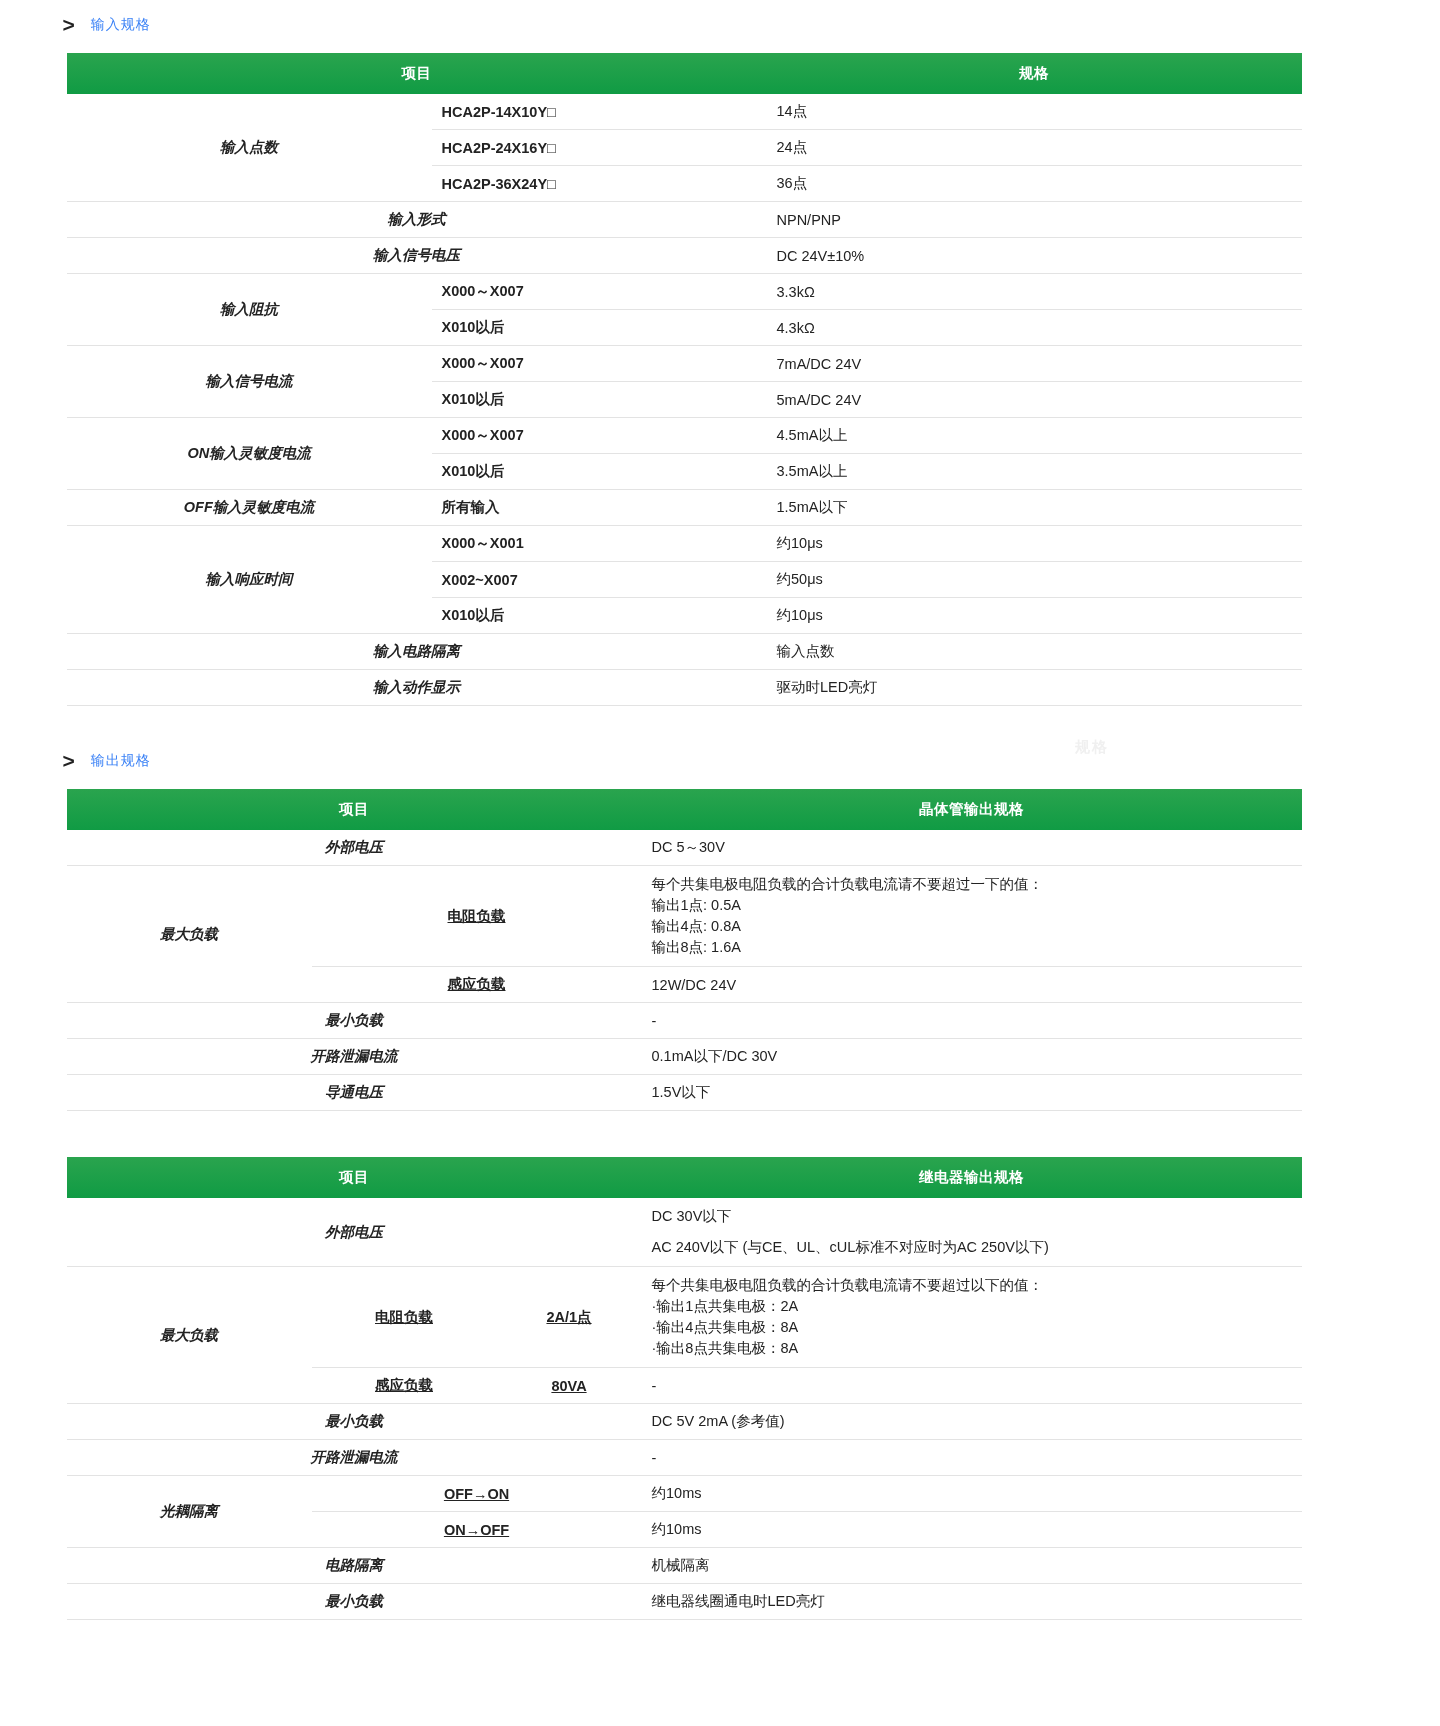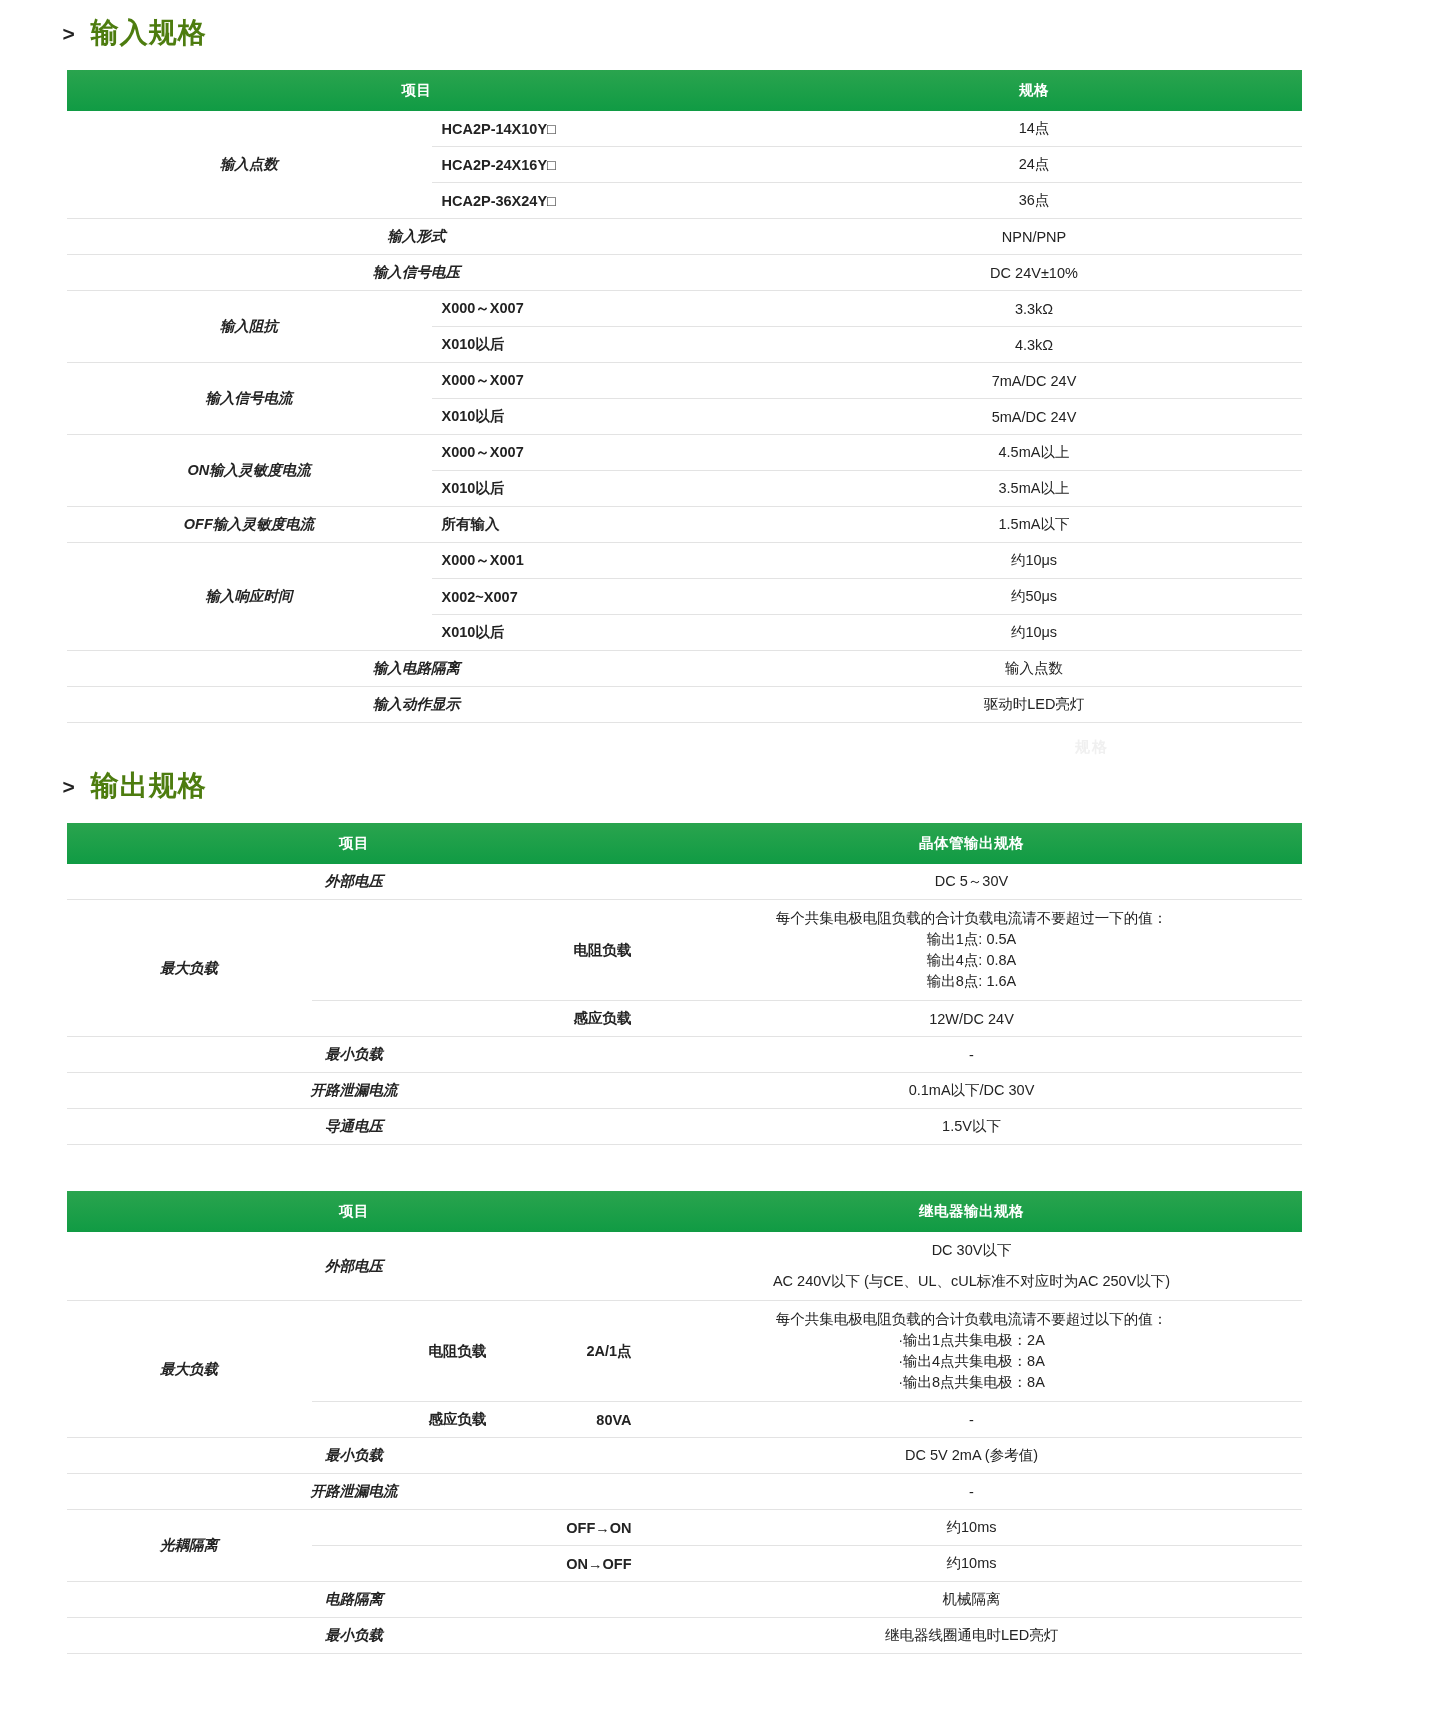--- a/index.html
+++ b/index.html
@@ -29,23 +29,23 @@
     padding-left: 30px;
   }
   .section-head .chev {
     color: #222;
     font-size: 21px;
     font-weight: bold;
     line-height: 1;
     margin-right: 16px;
   }
   .section-head .stitle {
-    font-size: 28px;
-    font-weight: bold;
-    color: #4d7c0f;
+    font-size: 14px;
+    font-weight: normal;
+    color: #3b82f6;
     letter-spacing: 1px;
   }
   .section-head.second { margin-top: 44px; }
 
   table.spec {
     width: 1235px;
     margin-left: 34px;
     border-collapse: collapse;
     table-layout: fixed;
   }
@@ -77,25 +77,26 @@
     font-weight: bold;
     color: #1a1a1a;
     padding-left: 36px;
     text-align: left;
     margin-top: 15px;
   }
   td.sub2 {
     font-weight: bold;
     color: #1a1a1a;
     padding-left: 22px;
-    text-align: right;
+    text-align: center;
+    text-decoration: underline;
   }
   td.val {
     padding-left: 14px;
-    text-align: center;
+    text-align: left;
     color: #2b2b2b;
     font-weight: normal;
   }
   td.val .line { display: block; line-height: 1.45; }
   td.val .gap { display: block; height: 10px; }
 
   .tbl1 { margin-bottom: 0; }
 
   .watermark {
     position: absolute;

